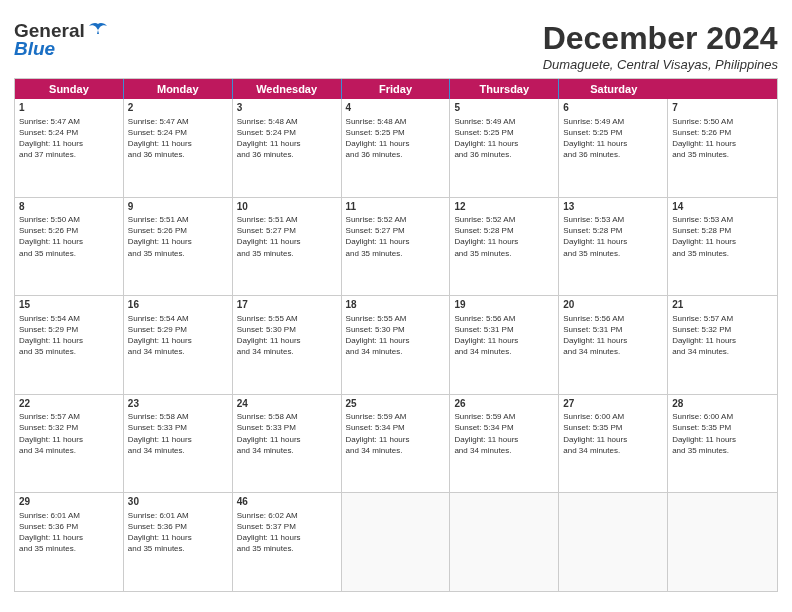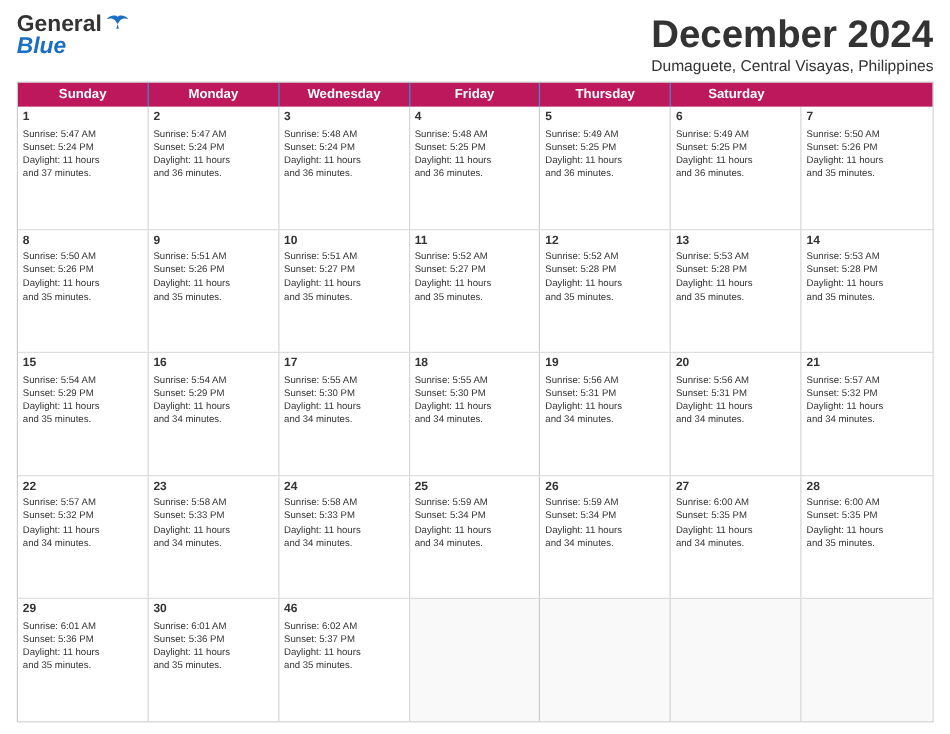--- a/index.html
+++ b/index.html
@@ -6,21 +6,21 @@
     body {
       font-family: Arial, sans-serif;
       background: #fff;
       width: 792px;
       height: 612px;
       overflow: hidden;
     }
     .page {
       width: 792px;
       height: 612px;
-      padding: 10px 14px;
+      padding: 20px 14px;
       display: flex;
       flex-direction: column;
     }
     .header {
       display: flex;
       justify-content: space-between;
       align-items: flex-start;
       margin-bottom: 6px;
     }
     .logo {
@@ -36,20 +36,21 @@
     .title-block {
     }
     .month-title {
       font-size: 32px;
       font-weight: bold;
       color: #333;
     }
     .location {
       font-size: 13px;
       color: #333;
+      font-style: italic;
     }
     .calendar {
       flex: 1;
       display: flex;
       flex-direction: column;
       border: 1px solid #ccc;
     }
     .cal-header {
       display: grid;
       grid-template-columns: repeat(7, 1fr);

